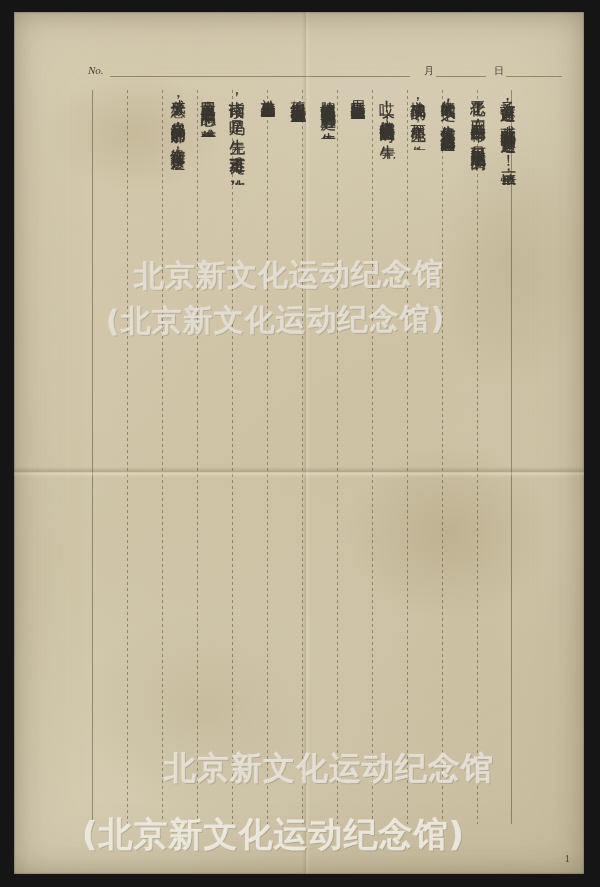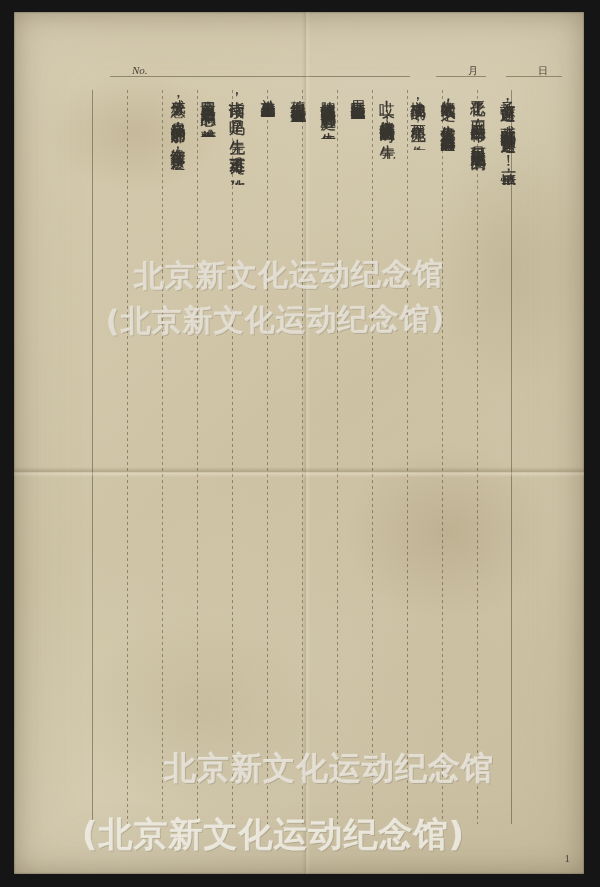--- a/index.html
+++ b/index.html
@@ -78,21 +78,20 @@
     right: 40px;
     top: 48px;
     height: 22px;
   }
   .hdr .lbl {
     position: absolute;
     font-family: "Liberation Serif", serif;
     font-size: 11px;
     color: #4a4238;
     font-style: italic;
-    margin-left: 44px;
   }
   .hdr .no { left: 0px; top: 4px; }
   .hdr .yue { left: 336px; top: 4px; font-style: normal; font-family: "DejaVu Sans", sans-serif; font-size: 10px; }
   .hdr .ri  { left: 406px; top: 4px; font-style: normal; font-family: "DejaVu Sans", sans-serif; font-size: 10px; }
   .hdr .rule {
     position: absolute;
     top: 16px;
     height: 1px;
     background: #7d7056;
     opacity: .75;

